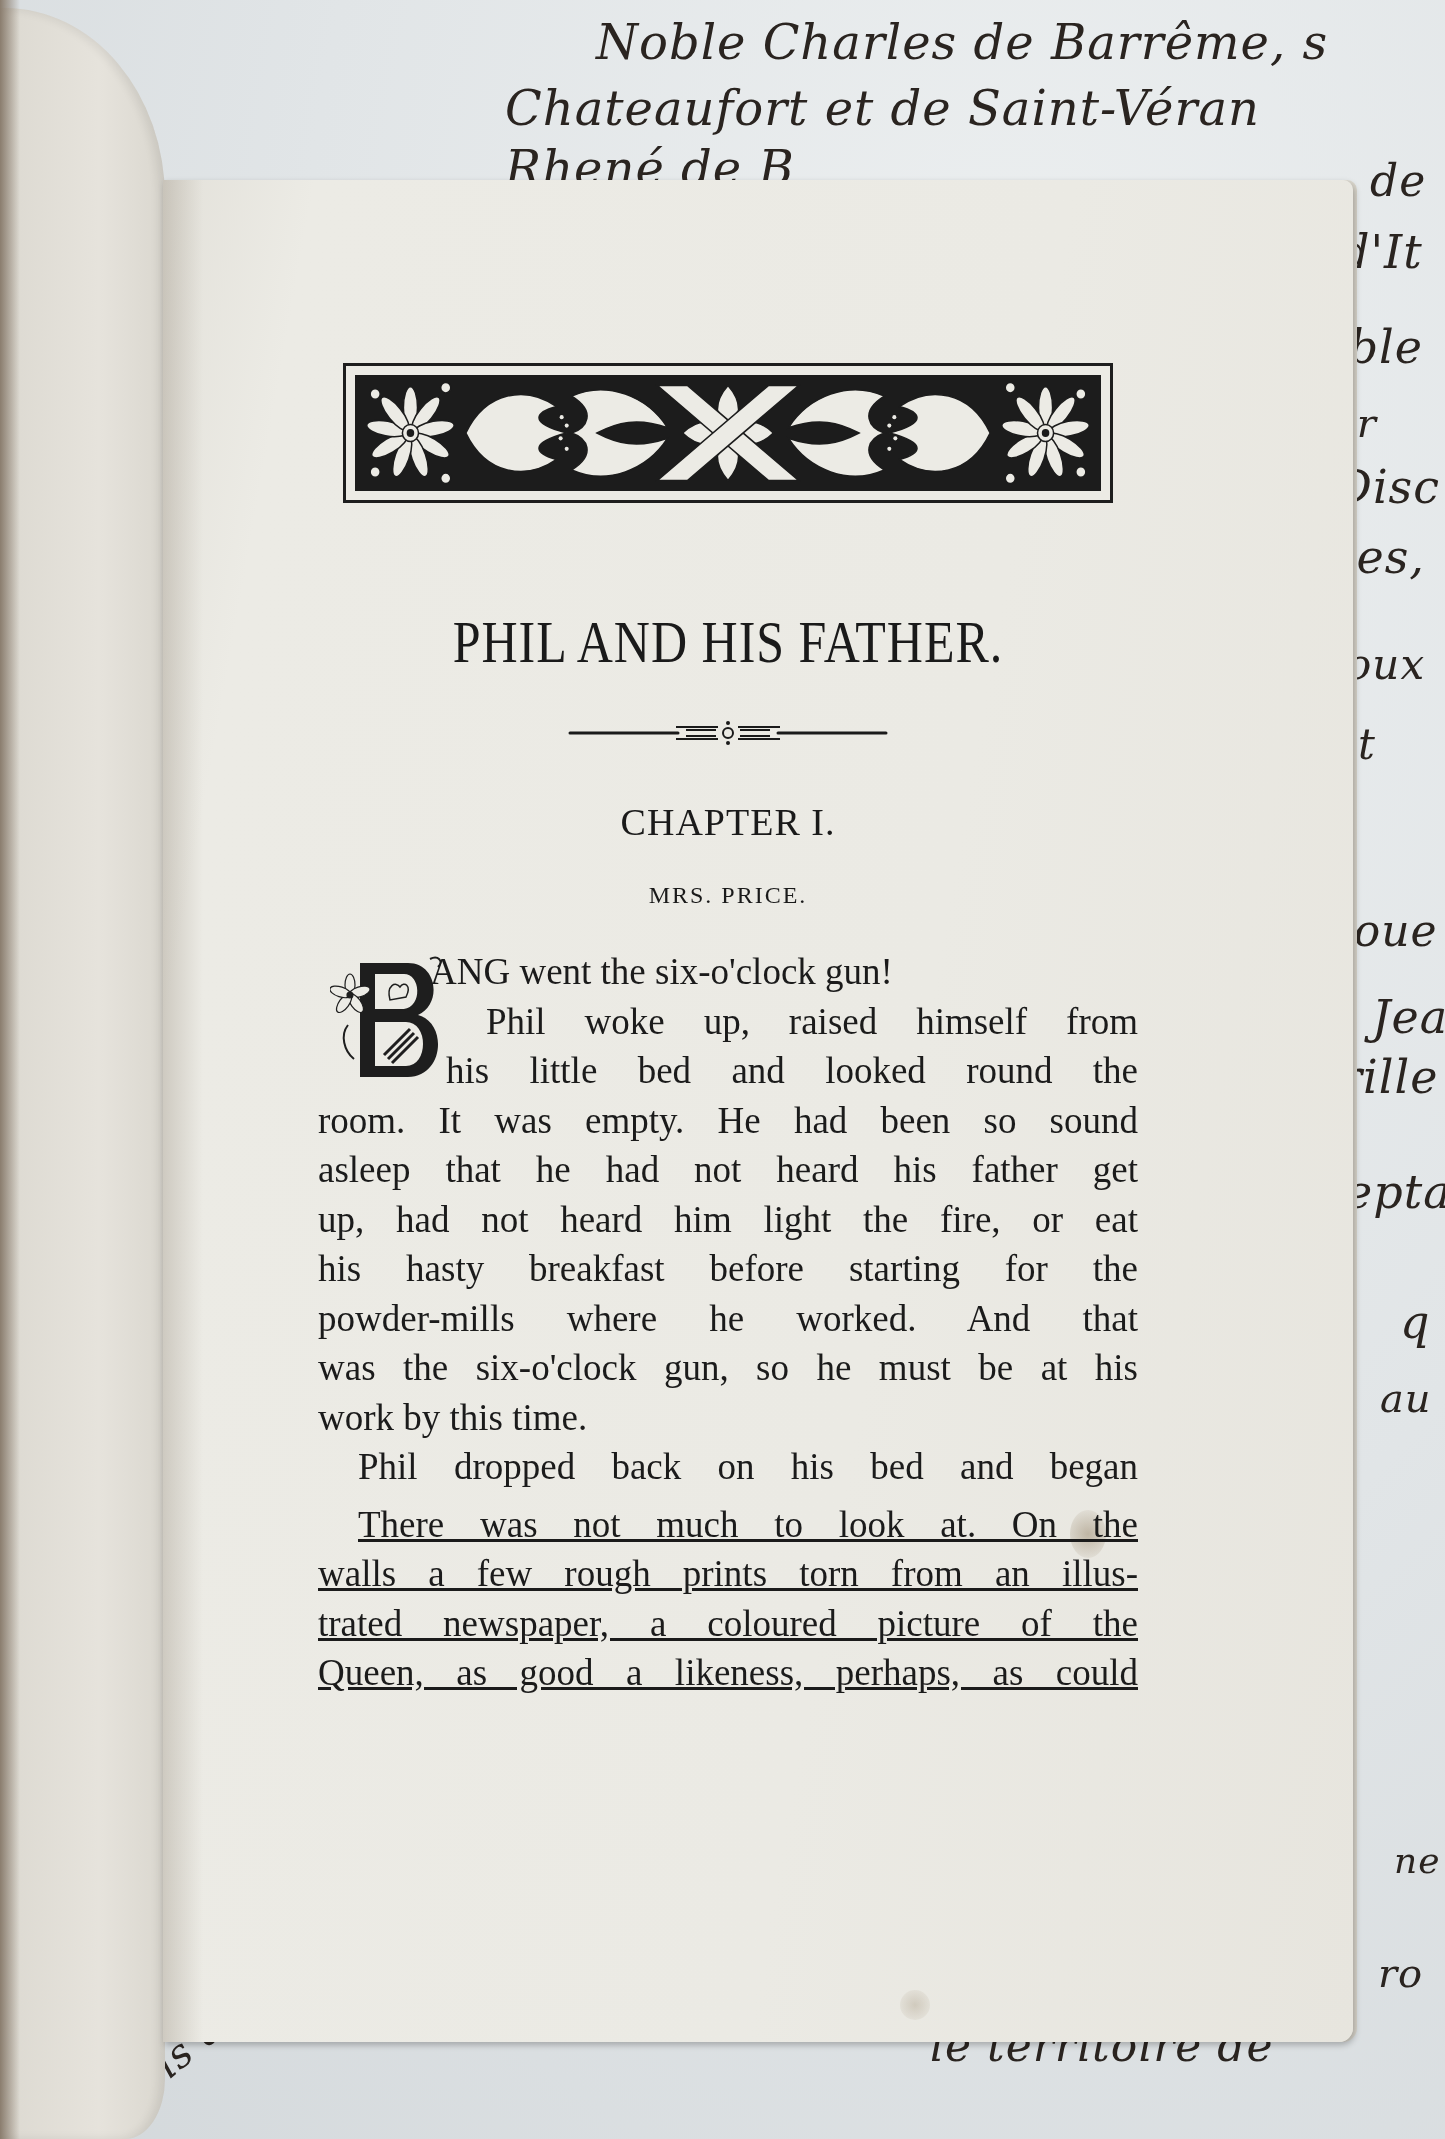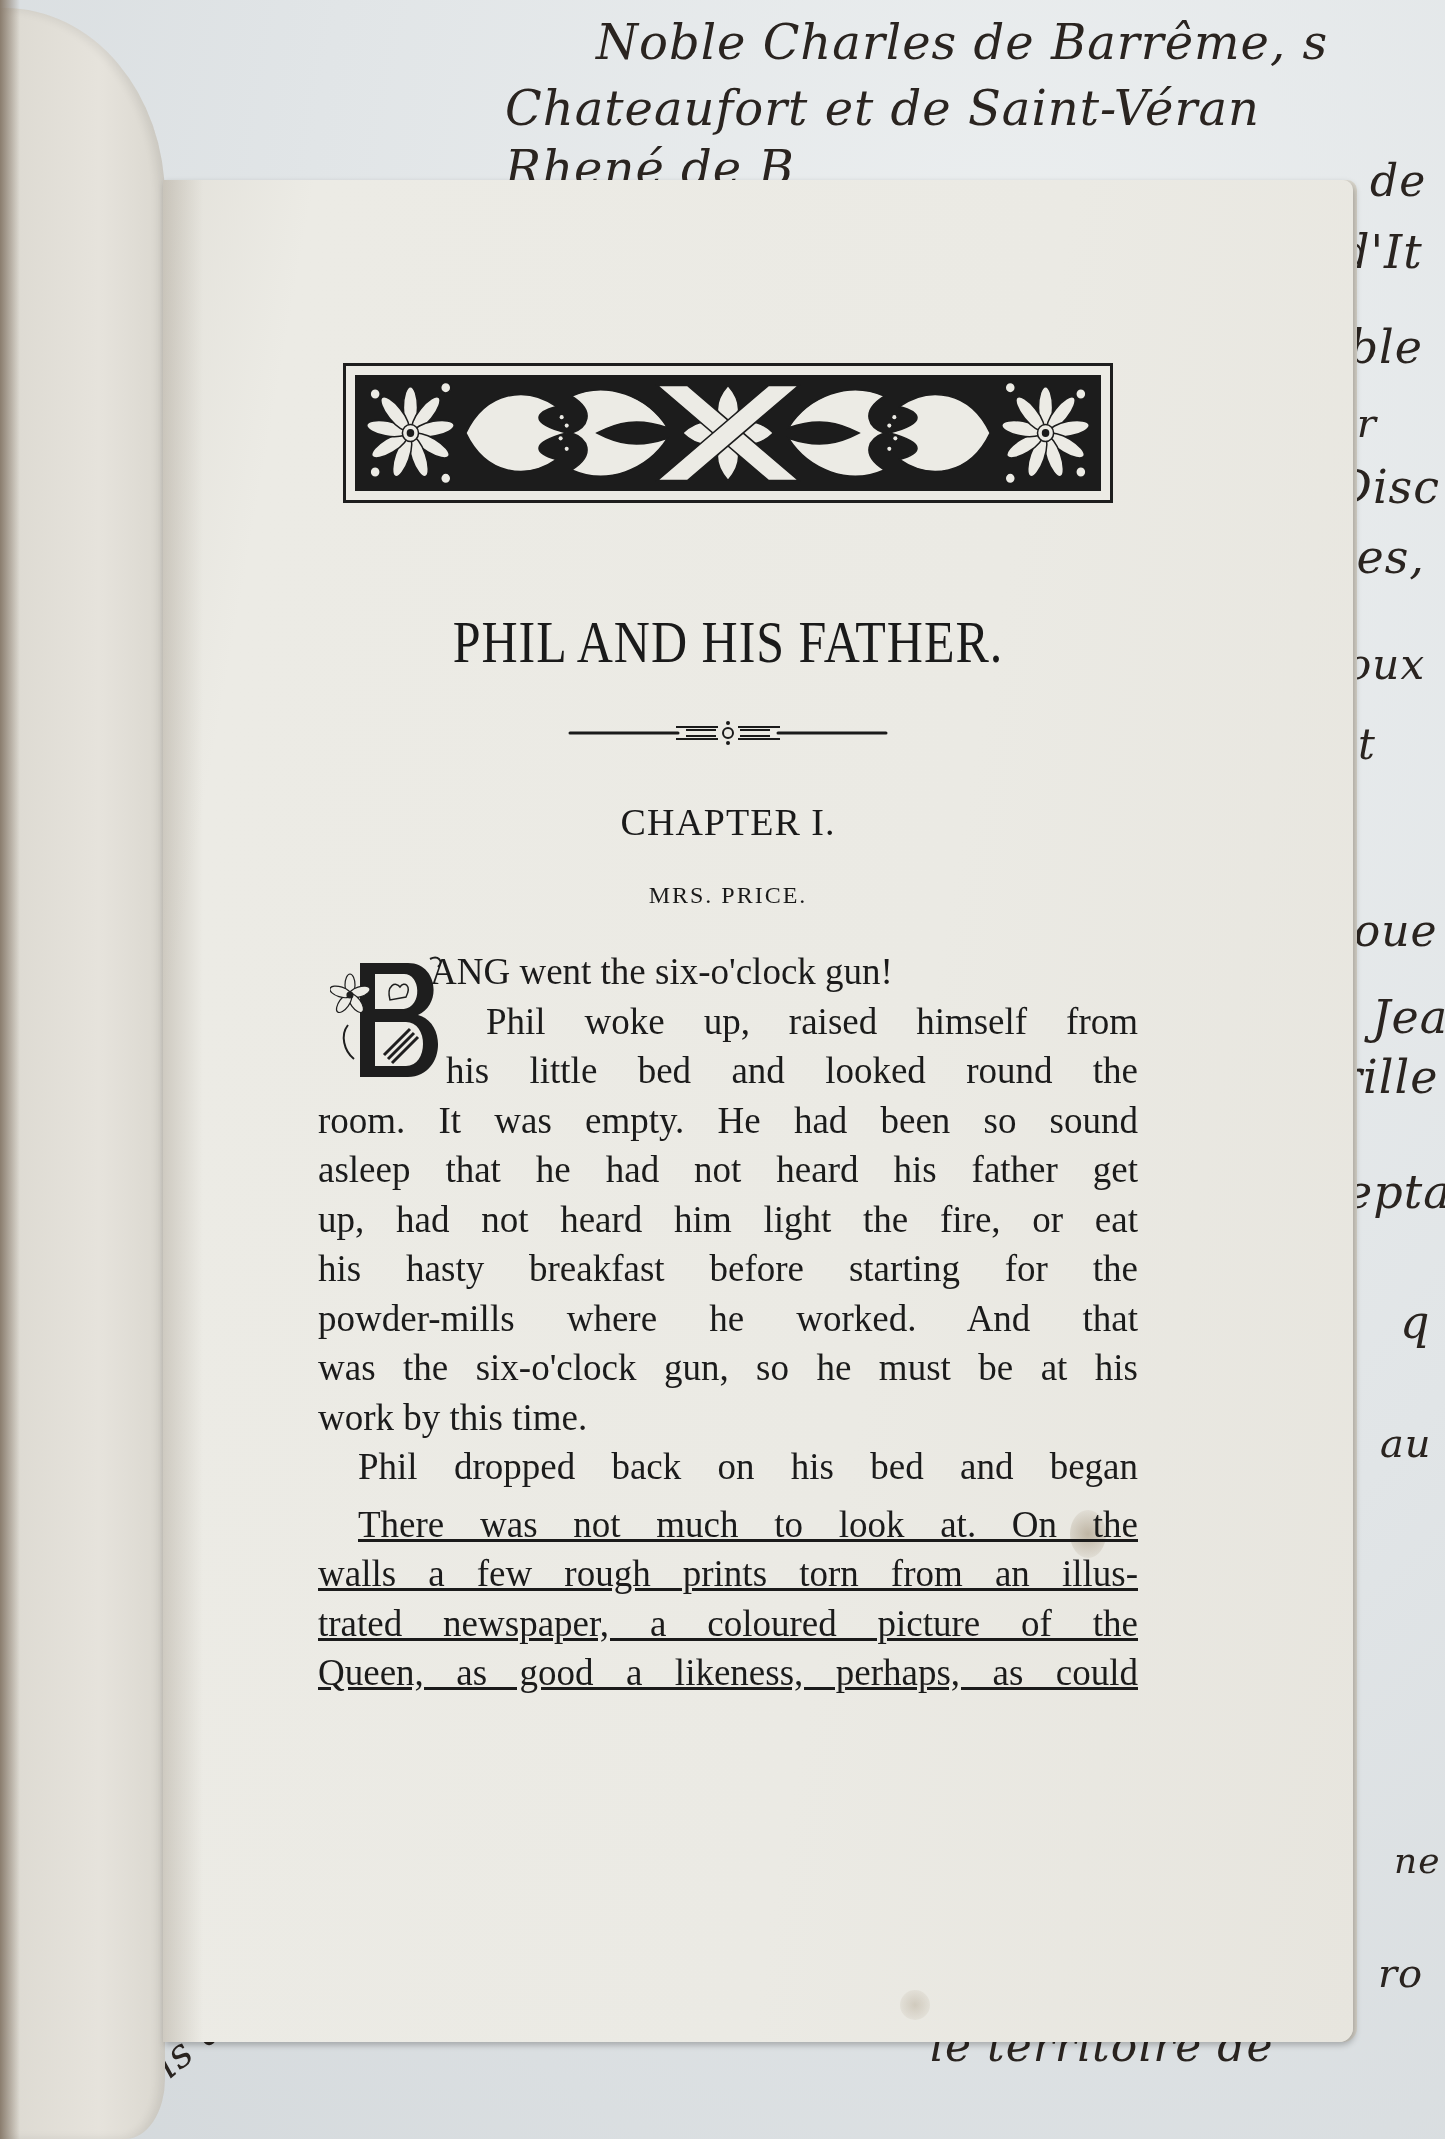--- a/index.html
+++ b/index.html
@@ -108,21 +108,21 @@
   <span class="hw" style="left:1330px;top:400px;font-size:40px;">ur</span>
   <span class="hw" style="left:1335px;top:460px;font-size:46px;">Disc</span>
   <span class="hw" style="left:1325px;top:530px;font-size:46px;">lles,</span>
   <span class="hw" style="left:1325px;top:640px;font-size:42px;">roux</span>
   <span class="hw" style="left:1330px;top:720px;font-size:42px;">ut</span>
   <span class="hw" style="left:1335px;top:905px;font-size:44px;">toue</span>
   <span class="hw" style="left:1372px;top:990px;font-size:46px;">Jea</span>
   <span class="hw" style="left:1340px;top:1050px;font-size:46px;">rille</span>
   <span class="hw" style="left:1345px;top:1165px;font-size:46px;">epta</span>
   <span class="hw" style="left:1400px;top:1295px;font-size:46px;">q</span>
-  <span class="hw" style="left:1380px;top:1420px;font-size:40px;">au</span>
+  <span class="hw" style="left:1380px;top:1375px;font-size:40px;">au</span>
   <span class="hw" style="left:1378px;top:1840px;font-size:36px;margin-left:16px;">ne</span>
   <span class="hw" style="left:1378px;top:1950px;font-size:40px;">ro</span>
   <span class="hw" style="left:930px;top:2020px;font-size:44px;">le territoire de</span>
   <span class="hw" style="left:130px;top:2030px;font-size:40px;transform:rotate(-40deg);">els a</span>
 </div>
 
 <div class="left-page"></div>
 <div class="left-page-shade"></div>
 
 <div class="page-right-edge"></div>

